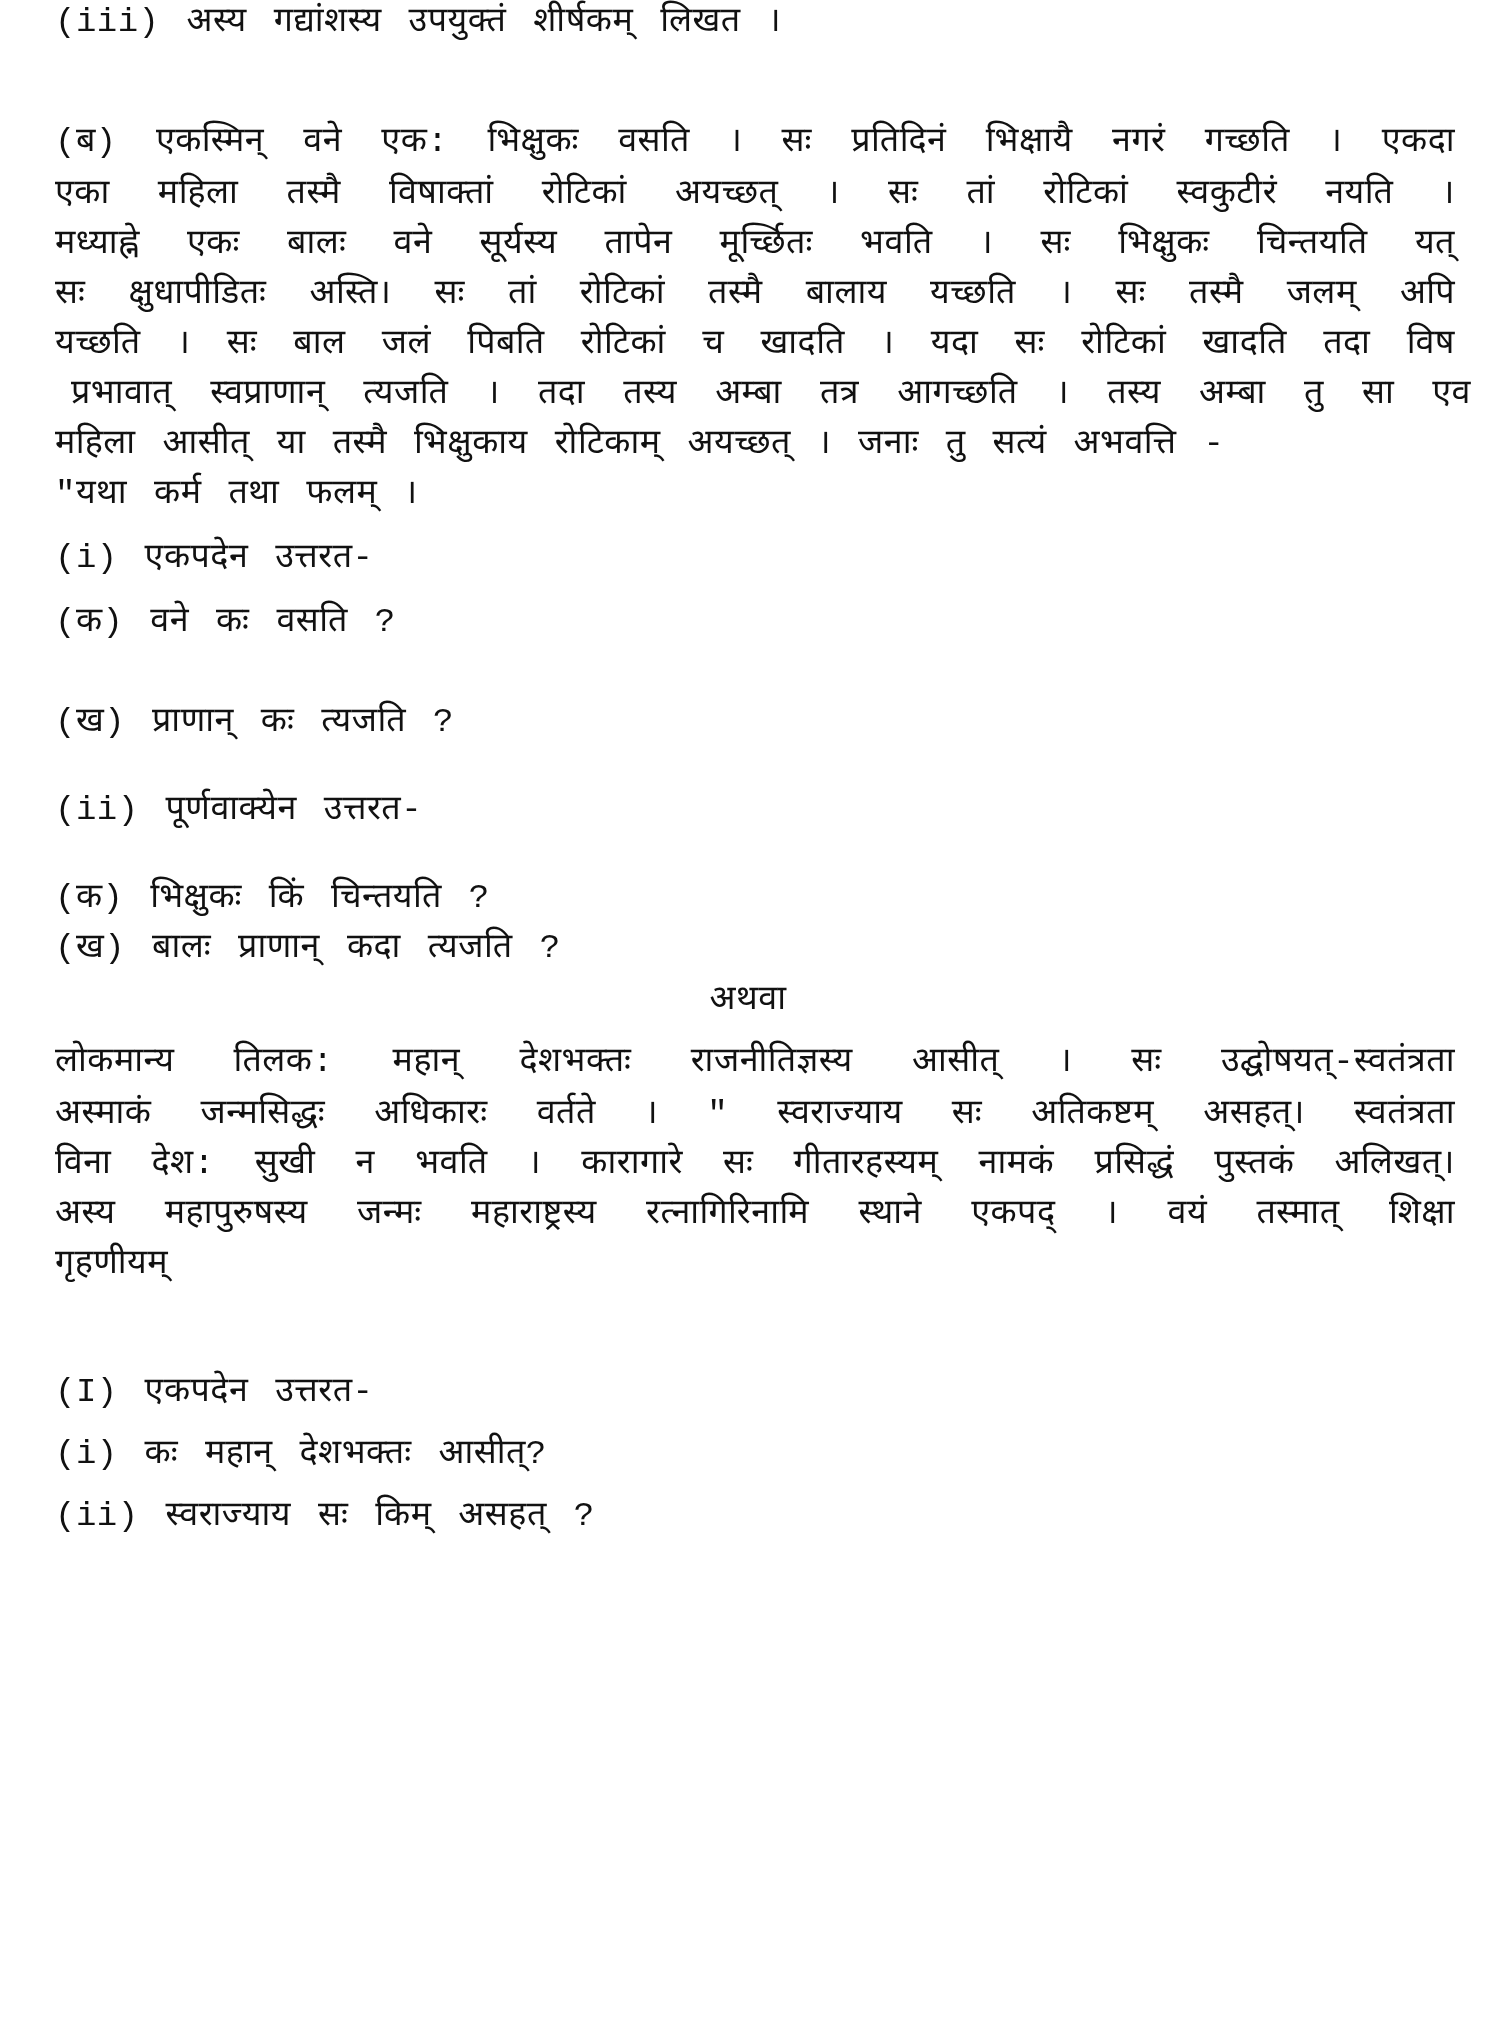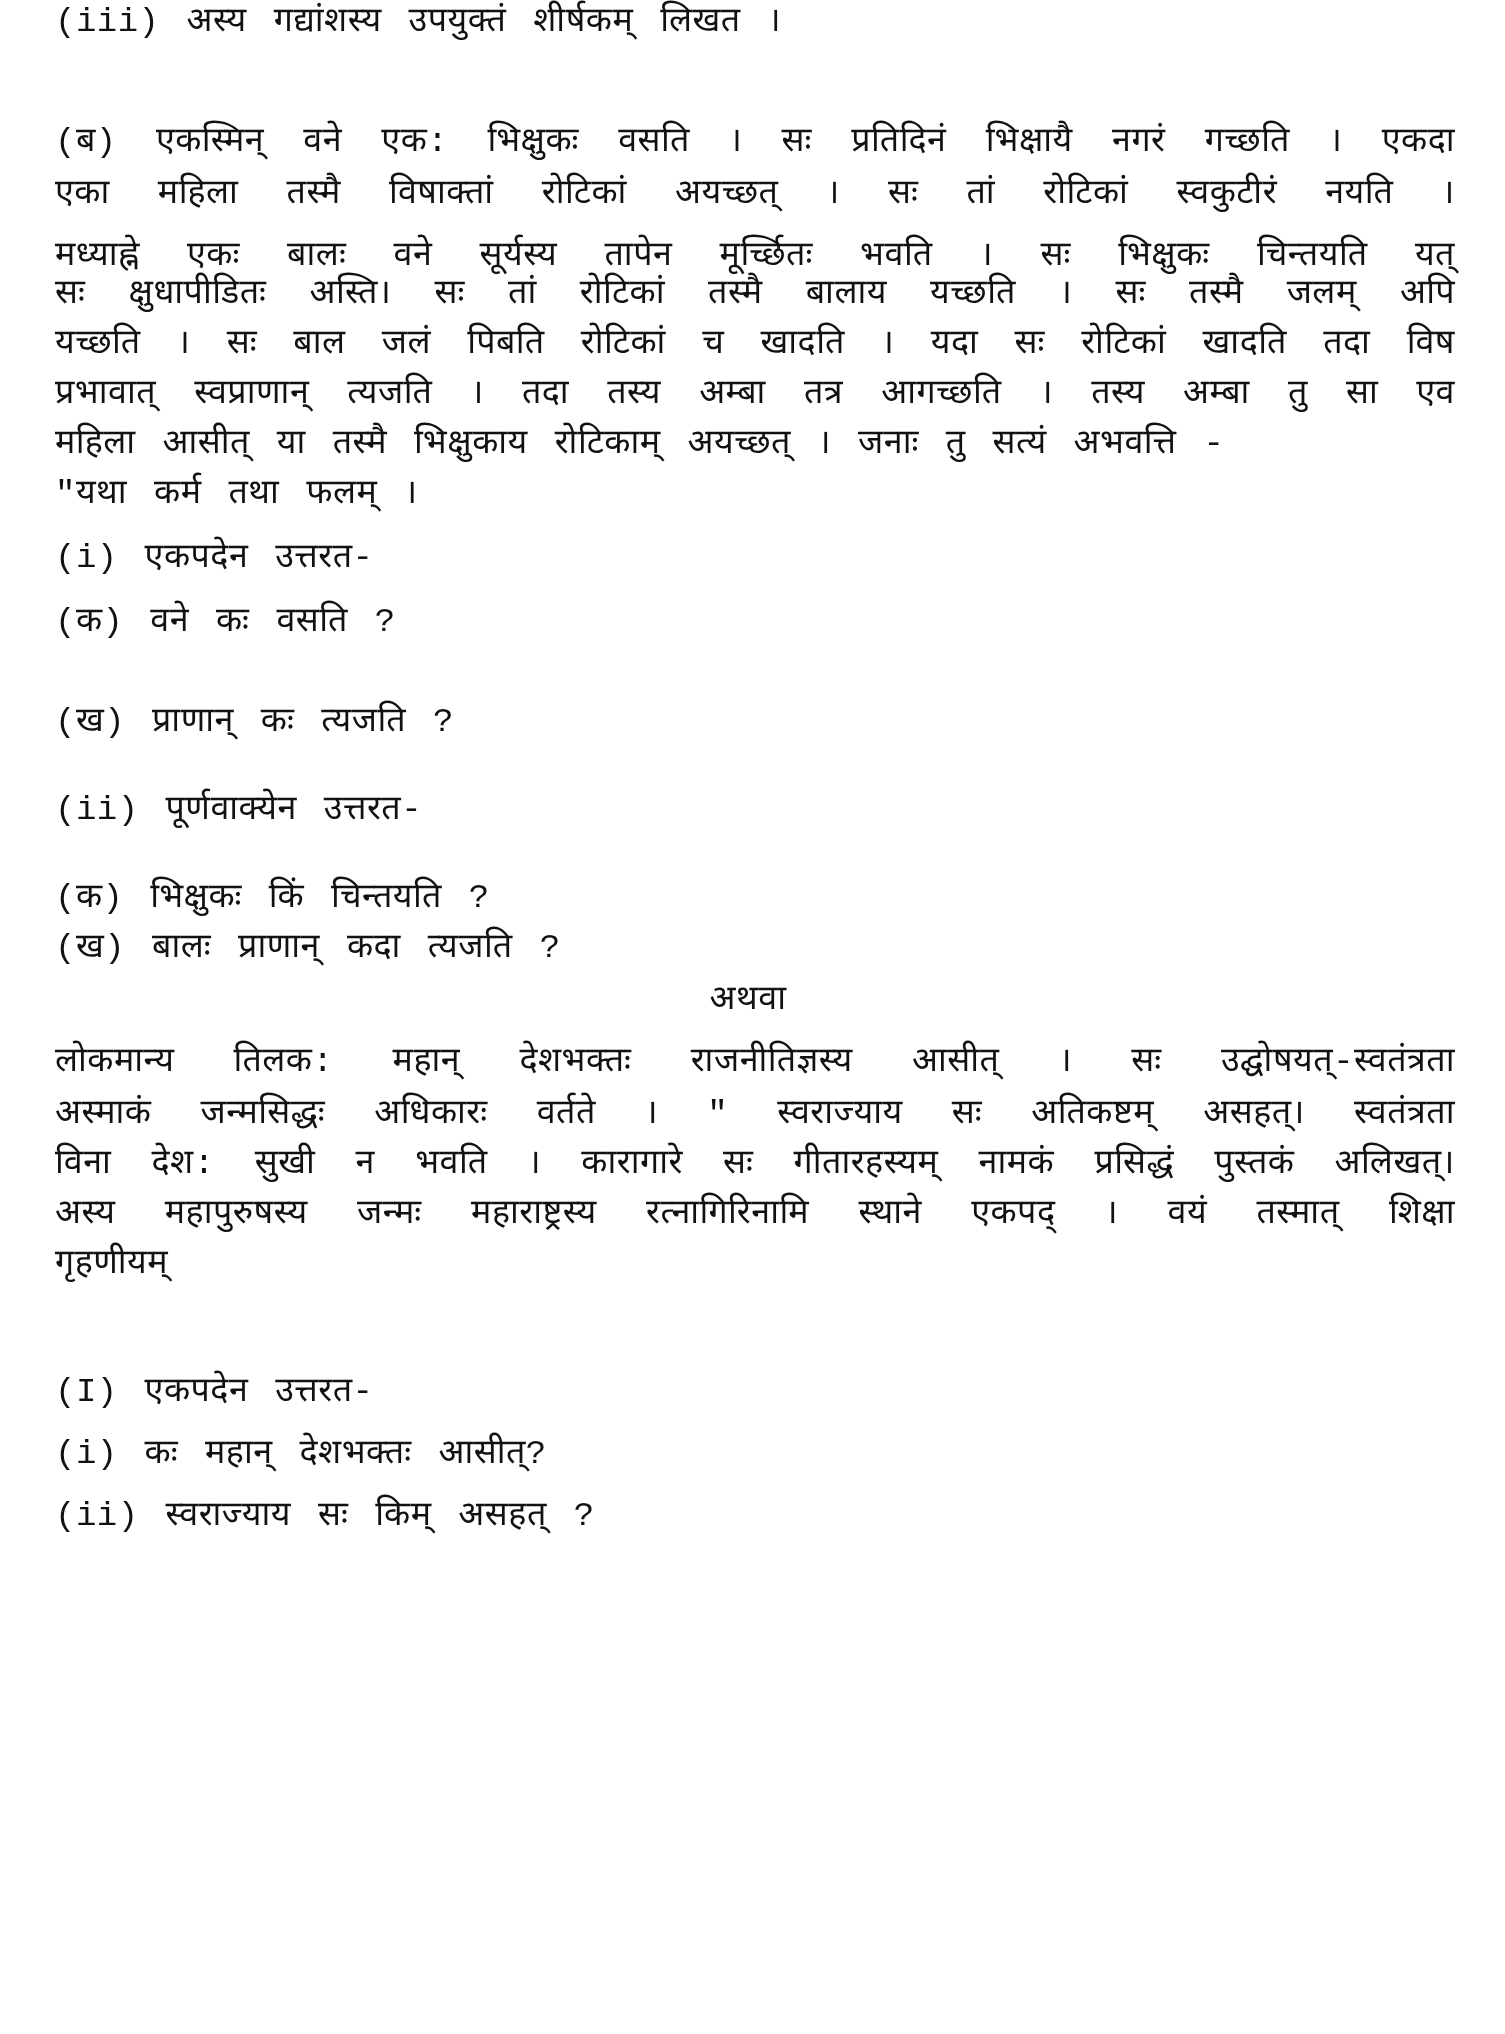--- a/index.html
+++ b/index.html
@@ -40,24 +40,24 @@
     }
   </style>
 </head>
 <body>
 
 <div class="line" style="top:0px;">(iii) अस्य गद्यांशस्य उपयुक्तं शीर्षकम् लिखत ।</div>
 
 <div>
   <div class="line para-line" style="top:120px;">(ब) एकस्मिन् वने एक: भिक्षुकः वसति । सः प्रतिदिनं भिक्षायै नगरं गच्छति । एकदा</div>
   <div class="line para-line" style="top:172px;">एका महिला तस्मै विषाक्तां रोटिकां अयच्छत् । सः तां रोटिकां स्वकुटीरं नयति ।</div>
-  <div class="line para-line" style="top:222px;margin-top:12px;">मध्याह्ने एकः बालः वने सूर्यस्य तापेन मूर्च्छितः भवति । सः भिक्षुकः चिन्तयति यत्</div>
+  <div class="line para-line" style="top:222px;">मध्याह्ने एकः बालः वने सूर्यस्य तापेन मूर्च्छितः भवति । सः भिक्षुकः चिन्तयति यत्</div>
   <div class="line para-line" style="top:272px;">सः क्षुधापीडितः अस्ति। सः तां रोटिकां तस्मै बालाय यच्छति । सः तस्मै जलम् अपि</div>
   <div class="line para-line" style="top:322px;">यच्छति । सः बाल जलं पिबति रोटिकां च खादति । यदा सः रोटिकां खादति तदा विष</div>
-  <div class="line para-line" style="top:372px;">प्रभावात् स्वप्राणान् त्यजति । तदा तस्य अम्बा तत्र आगच्छति । तस्य अम्बा तु सा एव</div>
+  <div class="line para-line" style="top:372px;margin-left:16px;">प्रभावात् स्वप्राणान् त्यजति । तदा तस्य अम्बा तत्र आगच्छति । तस्य अम्बा तु सा एव</div>
   <div class="line para-line last" style="top:422px;">महिला आसीत् या तस्मै भिक्षुकाय रोटिकाम् अयच्छत् । जनाः तु सत्यं अभवत्ति -</div>
   <div class="line" style="top:472px;">"यथा कर्म तथा फलम् ।</div>
 </div>
 
 <div>
   <div class="line" style="top:536px;">(i) एकपदेन उत्तरत-</div>
   <div class="line" style="top:600px;">(क) वने कः वसति ?</div>
   <div class="line" style="top:700px;">(ख) प्राणान् कः त्यजति ?</div>
 
   <div class="line" style="top:788px;">(ii) पूर्णवाक्येन उत्तरत-</div>

